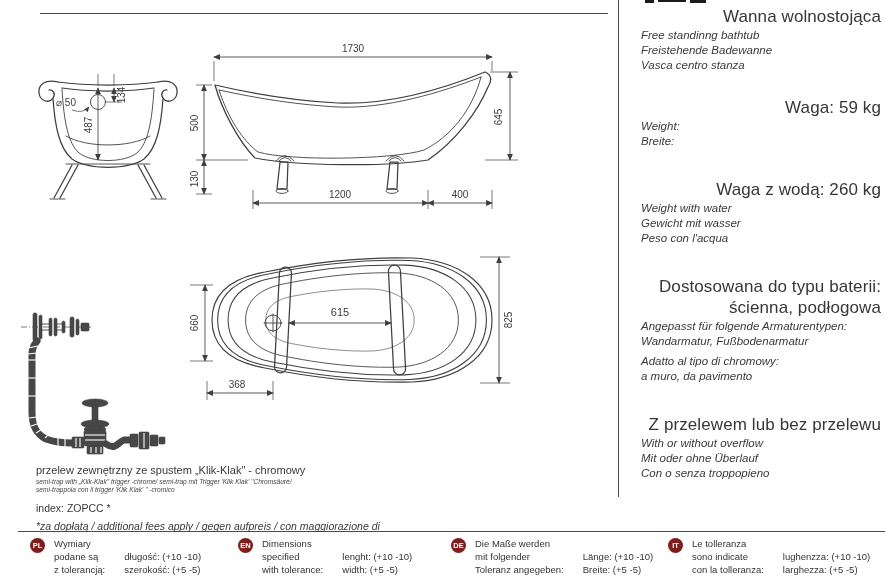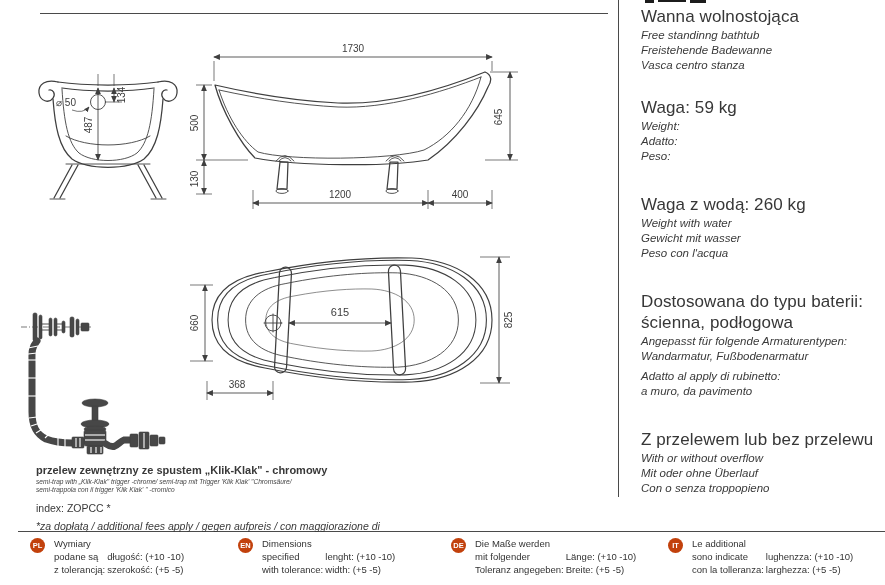--- a/index.html
+++ b/index.html
@@ -15,39 +15,39 @@
   .thin { fill:none; stroke:#3f3f3f; stroke-width:0.9; stroke-linecap:round; }
   .dim  { stroke:#3f3f3f; stroke-width:0.85; fill:none; }
   .ext  { stroke:#3f3f3f; stroke-width:0.7; fill:none; }
   .egg  { fill:none; stroke:#3f3f3f; stroke-width:1.15; vector-effect:non-scaling-stroke; }
   .dark { fill:#474747; stroke:#3f3f3f; stroke-width:0.6; }
   .wtick{ stroke:#ffffff; stroke-width:1.1; fill:none; }
   text.dtxt { font-family:"Liberation Sans", sans-serif; font-size:10px; fill:#3c3c3c; text-anchor:middle; }
 
   
   .right-panel { position:absolute; left:641px; top:6px; width:240px; }
-  .sec-title { font-size:17px; font-weight:400; color:#373737; margin:0; line-height:21px; letter-spacing:0.1px; }
+  .sec-title { font-size:17px; font-weight:400; color:#373737; margin:0; line-height:21px; letter-spacing:0.1px;text-align:right; }
   .tr { font-style:italic; font-size:11.5px; line-height:15px; margin:0; color:#3a3a3a; }
   .tr-group { margin:0 0 5px 0; }
   .gap1 { margin-top:1px; }
   .sec { margin-top:24px; }
   .sec-big { margin-top:30px; }
 
   
   .drain-note { position:absolute; left:36px; top:464px; width:430px; }
-  .dn-title { font-size:11px; margin:0 0 2px 0; color:#383838;font-weight:bold; }
+  .dn-title { font-size:11px; margin:0 0 2px 0; color:#383838; }
   .dn-small { font-style:italic; font-size:6.6px; line-height:8px; margin:0; color:#444; }
   .dn-index { font-size:10.5px; margin:8px 0 0 0; }
   .dn-foot  { font-style:italic; font-size:10.5px; margin:6px 0 0 0; }
 
   
   .lang { position:absolute; top:537px; display:flex; gap:9px; font-size:9.5px; line-height:13px; color:#333; }
-  .badge { flex:0 0 auto; width:15px; height:15px; border-radius:50%; background:#c2410c; color:#fff;
+  .badge { flex:0 0 auto; width:15px; height:15px; border-radius:50%; background:#7f1d1d; color:#fff;
            font-size:7.5px; font-weight:bold; display:flex; align-items:center; justify-content:center; margin-top:1px; }
-  .grid { display:grid; grid-template-columns:max-content max-content; column-gap:2px; }
+  .grid { display:grid; grid-template-columns:max-content max-content; column-gap:19px; }
   .ltitle { grid-column:1 / span 2; }
 </style>
 </head>
 <body>
 
 <div class="sheet">
 
   <div class="rule" style="left:40px; top:13px; width:568px; height:1px;"></div>
   <div class="rule" style="left:618px; top:0; width:1px; height:497px;"></div>
   <div class="rule" style="left:18px; top:531px; width:867px; height:1px;"></div>
@@ -273,22 +273,21 @@
         <p class="tr">Free standinng bathtub</p>
         <p class="tr">Freistehende Badewanne</p>
         <p class="tr">Vasca centro stanza</p>
       </div>
     </div>
 
     <div class="sec">
       <h2 class="sec-title">Waga: 59 kg</h2>
       <div class="gap1">
         <p class="tr">Weight:</p>
-        <p class="tr">Adatto:</p>
-        <p class="tr">Peso:</p>
+        <p class="tr">Breite:</p>
       </div>
     </div>
 
     <div class="sec-big">
       <h2 class="sec-title">Waga z wodą: 260 kg</h2>
       <div class="gap1">
         <p class="tr">Weight with water</p>
         <p class="tr">Gewicht mit wasser</p>
         <p class="tr">Peso con l'acqua</p>
       </div>
@@ -296,21 +295,21 @@
 
     <div class="sec-big">
       <h2 class="sec-title">Dostosowana do typu baterii:</h2>
       <h2 class="sec-title">ścienna, podłogowa</h2>
       <div class="gap1">
         <div class="tr-group">
           <p class="tr">Angepasst für folgende Armaturentypen:</p>
           <p class="tr">Wandarmatur, Fußbodenarmatur</p>
         </div>
         <div class="tr-group">
-          <p class="tr">Adatto al apply di rubinetto:</p>
+          <p class="tr">Adatto al tipo di chromowy:</p>
           <p class="tr">a muro, da pavimento</p>
         </div>
       </div>
     </div>
 
     <div class="sec-big">
       <h2 class="sec-title">Z przelewem lub bez przelewu</h2>
       <div class="gap1">
         <p class="tr">With or without overflow</p>
         <p class="tr">Mit oder ohne Überlauf</p>
@@ -349,21 +348,21 @@
       <span>mit folgender</span>
       <span>Länge: (+10 -10)</span>
       <span>Toleranz angegeben:</span>
       <span>Breite: (+5 -5)</span>
     </div>
   </div>
 
   <div class="lang" style="left:668px;">
     <span class="badge">IT</span>
     <div class="grid">
-      <span class="ltitle">Le additional</span>
+      <span class="ltitle">Le tolleranza</span>
       <span>sono indicate</span>
       <span>lughenzza: (+10 -10)</span>
       <span>con la tolleranza:</span>
       <span>larghezza: (+5 -5)</span>
     </div>
   </div>
 
 </div>
 
 </body></html>

